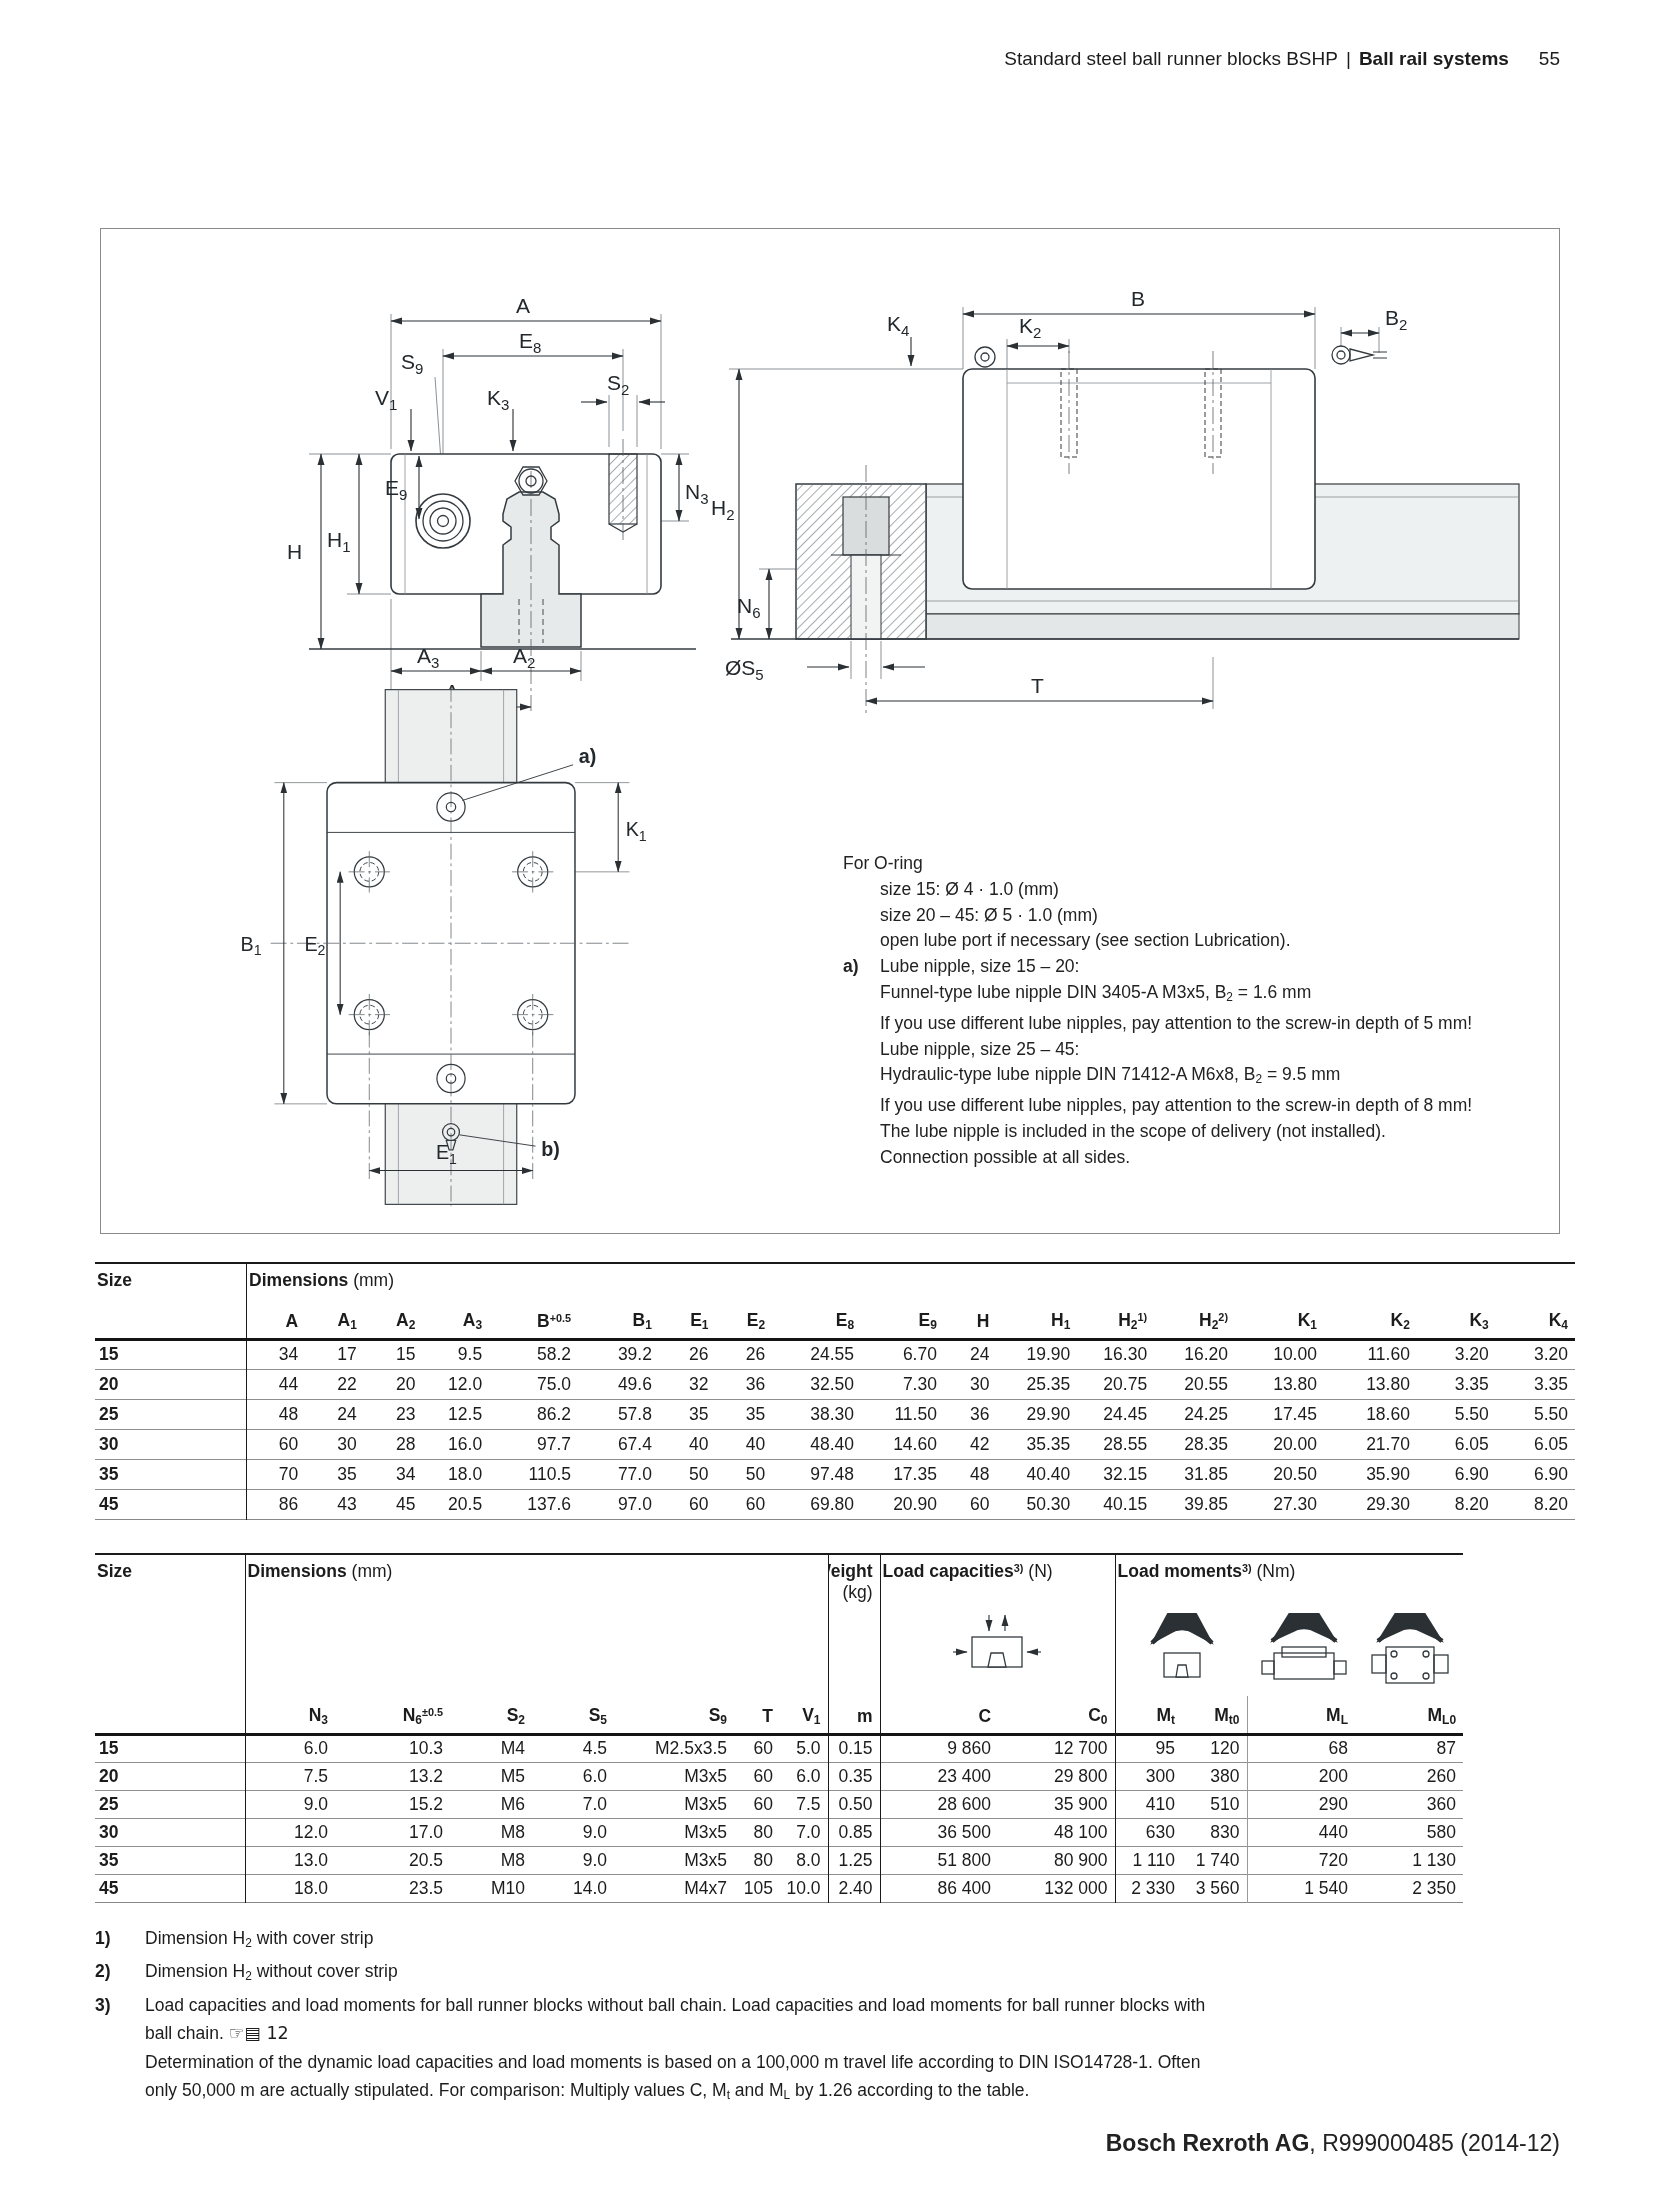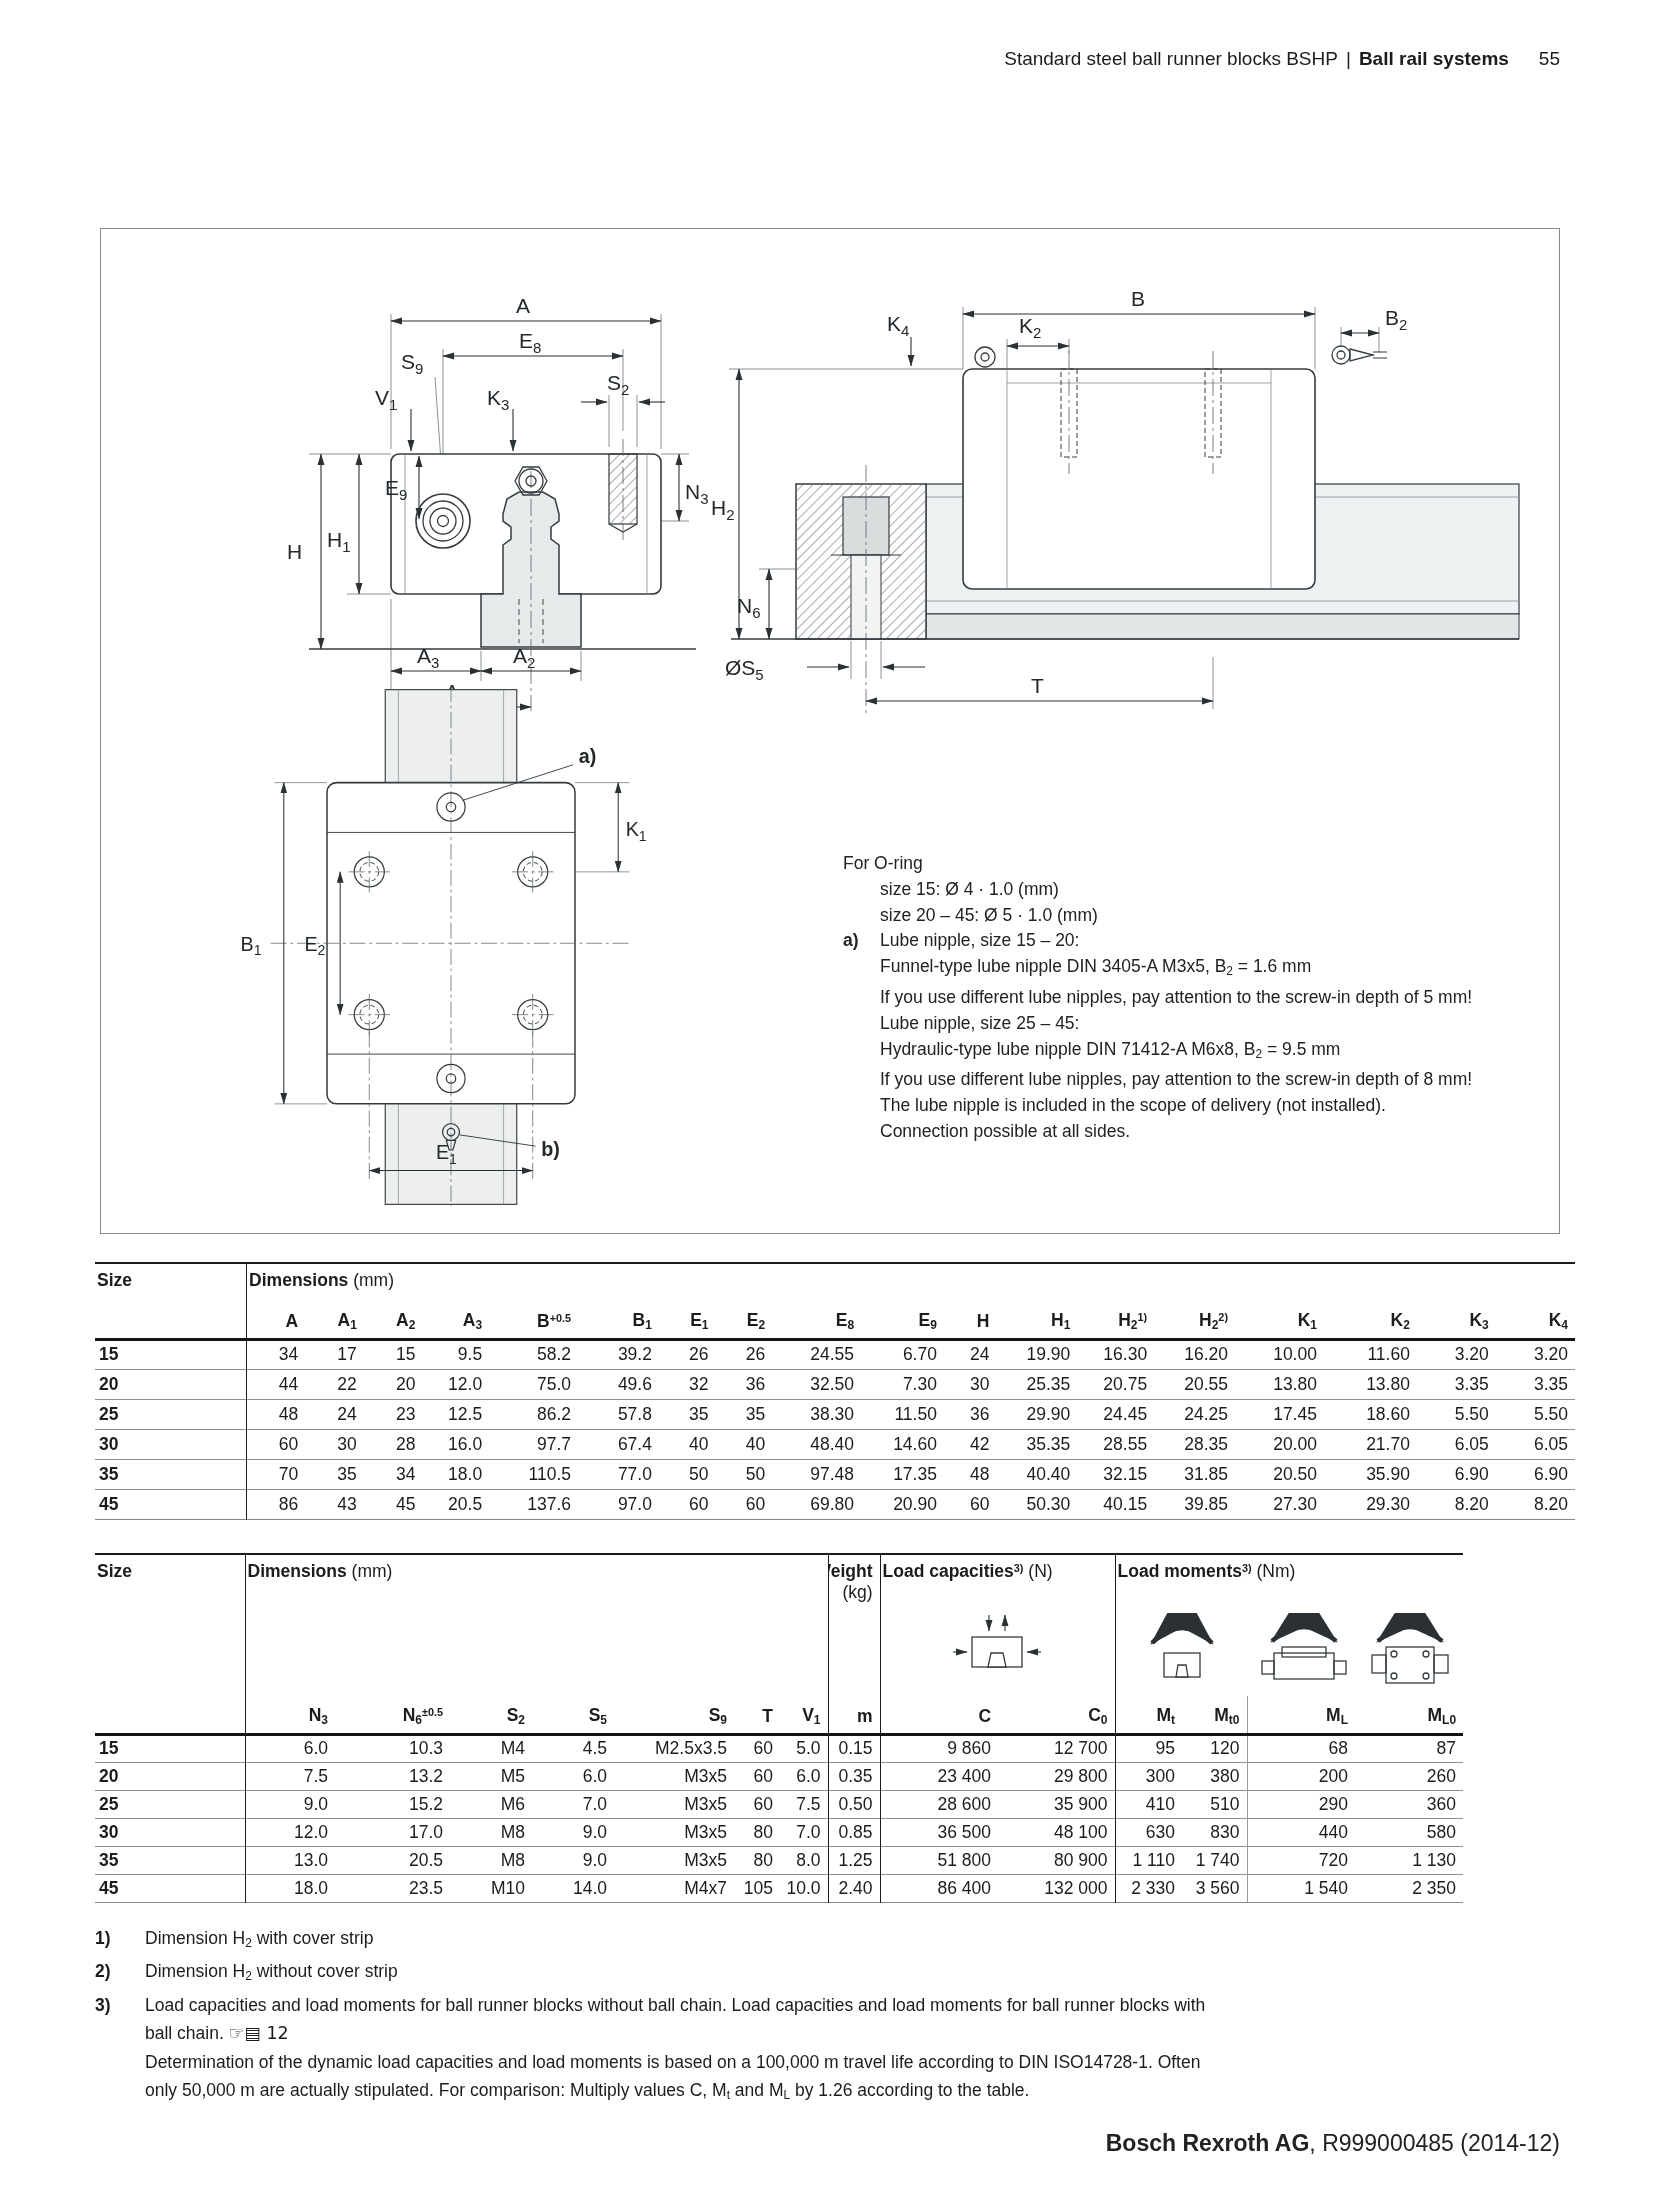--- a/index.html
+++ b/index.html
@@ -303,20 +303,21 @@
     <text class="dlab" x="26" y="284"><tspan>B</tspan><tspan class="ts" dy="5">1</tspan></text>
     <text class="dlab" x="94" y="284"><tspan>E</tspan><tspan class="ts" dy="5">2</tspan></text>
     <text class="dlab" x="234" y="506"><tspan>E</tspan><tspan class="ts" dy="5">1</tspan></text>
   </svg>
 
 
   <div class="notes">
       <div class="note-line"><span>For O-ring</span></div>
       <div class="note-line ind"><span>size 15: Ø 4 · 1.0 (mm)</span></div>
       <div class="note-line ind"><span>size 20 – 45: Ø 5 · 1.0 (mm)</span></div>
+      <div class="note-line ind"><span>open lube port if necessary (see section Lubrication).</span></div>
       <div class="note-line ind"><b class="note-marker">a)</b><span>Lube nipple, size 15 – 20:</span></div>
       <div class="note-line ind"><span>Funnel-type lube nipple DIN 3405-A M3x5, B</span><sub>2</sub><span> = 1.6 mm</span></div>
       <div class="note-line ind"><span>If you use different lube nipples, pay attention to the screw-in depth of 5 mm!</span></div>
       <div class="note-line ind"><span>Lube nipple, size 25 – 45:</span></div>
       <div class="note-line ind"><span>Hydraulic-type lube nipple DIN 71412-A M6x8, B</span><sub>2</sub><span> = 9.5 mm</span></div>
       <div class="note-line ind"><span>If you use different lube nipples, pay attention to the screw-in depth of 8 mm!</span></div>
       <div class="note-line ind"><span>The lube nipple is included in the scope of delivery (not installed).</span></div>
       <div class="note-line ind"><span>Connection possible at all sides.</span></div>
     </div>
 </div>

